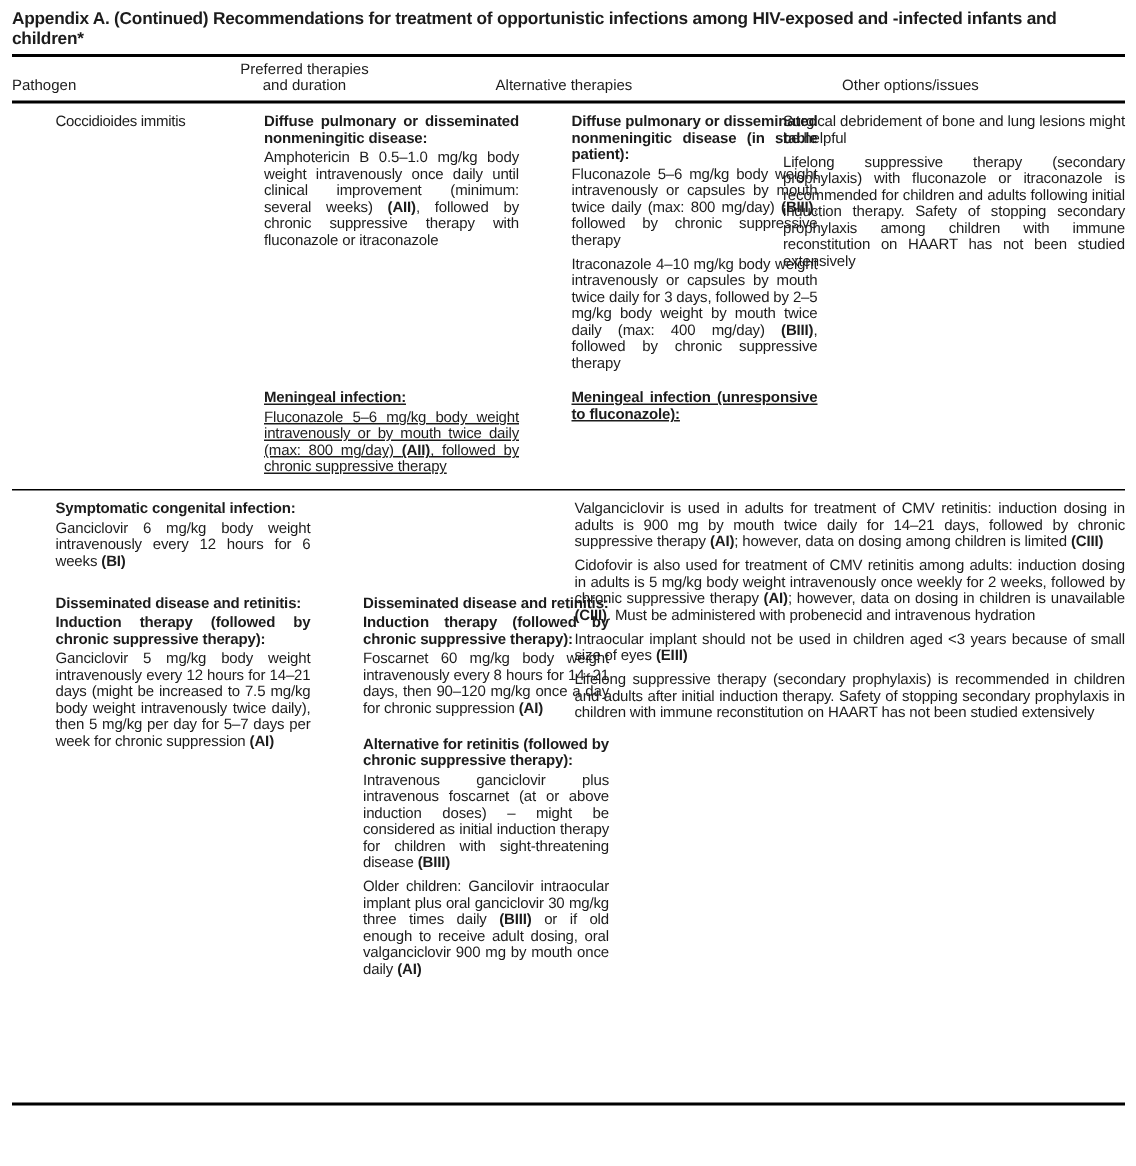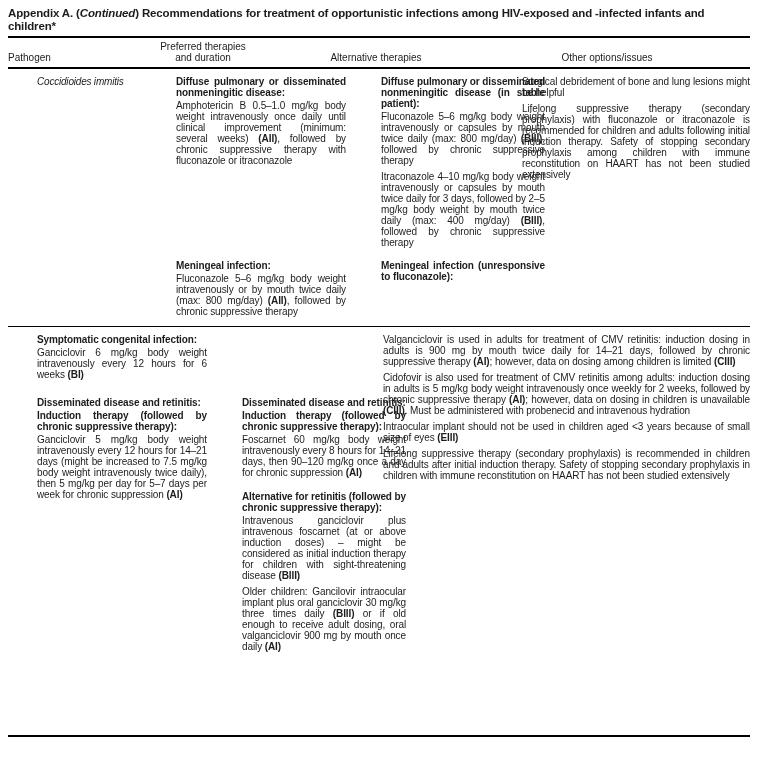--- a/index.html
+++ b/index.html
@@ -16,21 +16,21 @@
   }
   .page {
     padding: 7px 7px 0 8px;
   }
   .title {
     font-size: 11.5px;
     font-weight: bold;
     line-height: 13px;
     letter-spacing: -0.15px;
   }
-  .it { font-style: italic; }
+  .it { }
   .rule { border: 0; border-top: 2px solid #000; margin: 0; }
   .rule.title-rule { margin-top: 3px; }
   .rule.thin { border-top-width: 1px; }
   .rule.bottom { border-top-width: 2px; }
 
   
   .c1 { width: 104px; flex: none; }
   .c2 { width: 170px; flex: none; }
   .c3 { width: 164px; flex: none; }
   .c4 { flex: 1 1 auto; min-width: 0; }
@@ -60,21 +60,21 @@
     letter-spacing: -0.1px;
     margin-left: 29px;
   }
   .pathogen {
     font-size: 10px;
     line-height: 11px;
     letter-spacing: -0.2px;
   }
   .subrow { display: flex; column-gap: 6px; }
   .subrow .c2, .subrow .c3 { min-width: 0; }
-  .sub-gap { margin-top: 12px; }
+  .sub-gap { margin-top: 12px; text-decoration: underline; }
   .sub-gap-lg { margin-top: 17px; }
 
   .h {
     font-weight: bold;
     text-align: justify;
     margin: 0 0 2px 0;
   }
   .p {
     text-align: justify;
     margin: 0 0 5px 0;

